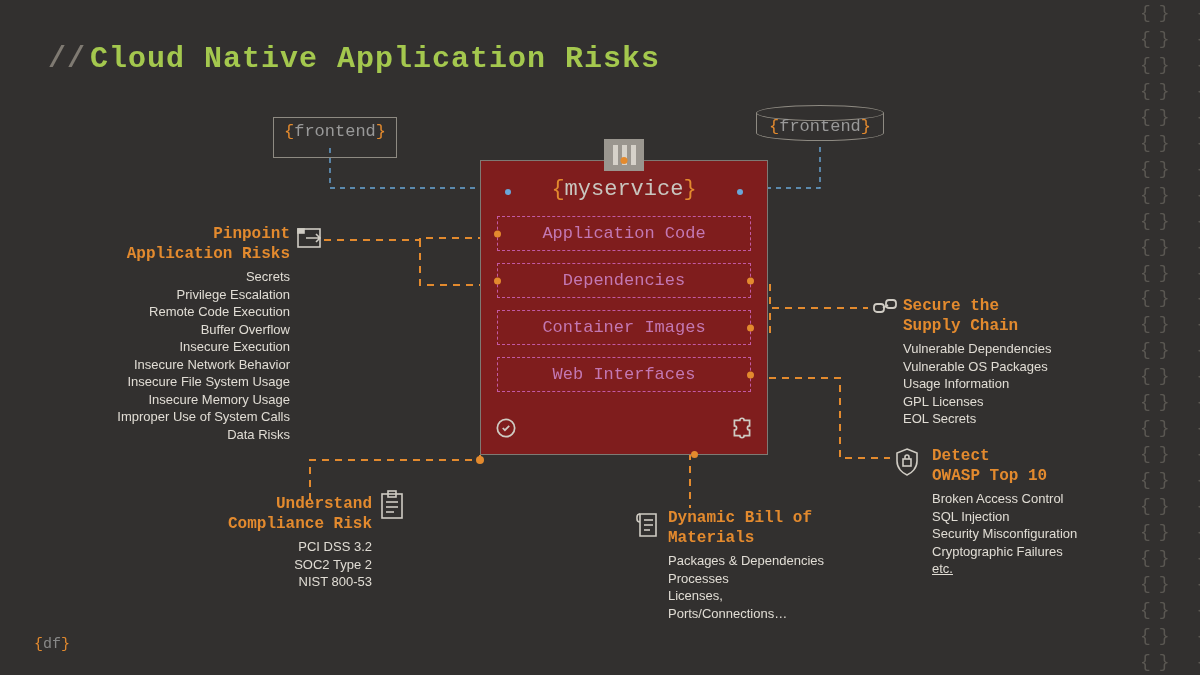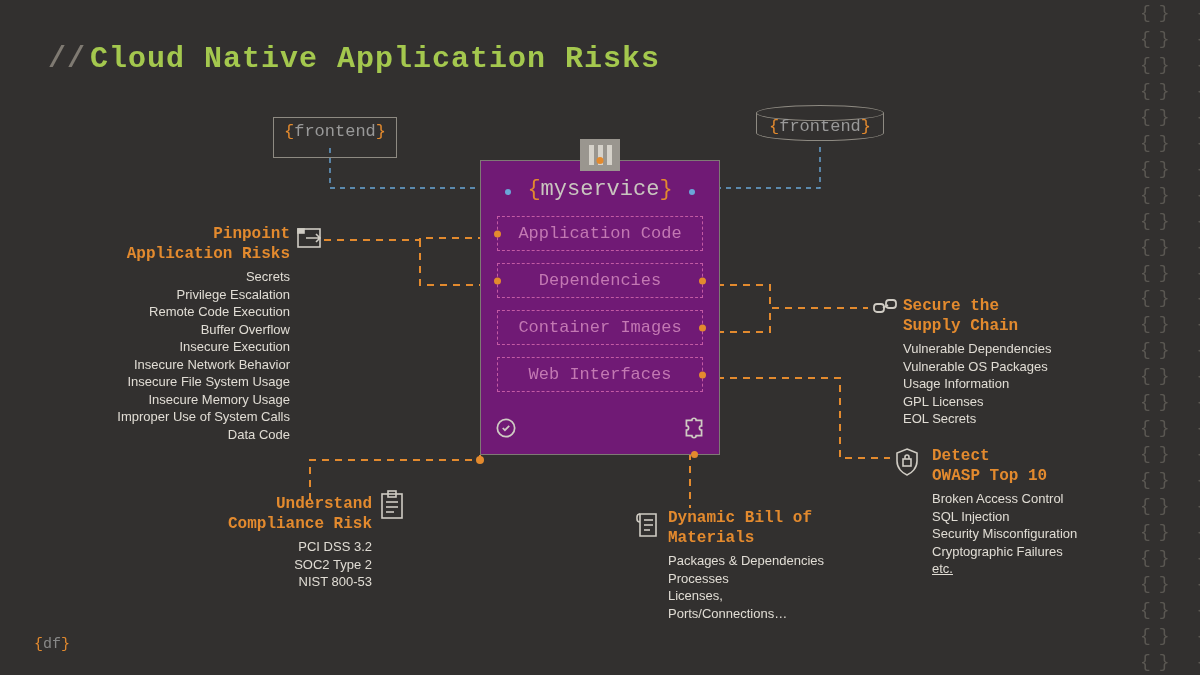--- a/index.html
+++ b/index.html
@@ -15,21 +15,21 @@
   .brace-label-box .nm { color: #999; }
   .frontend-box { position: absolute; top: 117px; left: 273px; font-size: 17px; }
   .database-wrap { position: absolute; top: 113px; left: 767px; font-size: 17px; }
 
   .cyl-lid { position: absolute; width: 128px; height: 16px; border: 1px solid #8e8a82; border-radius: 50%; top: -8px; left: -11px; background: #32302f; }
   .cyl-body { position: absolute; width: 128px; height: 28px; border-left: 1px solid #8e8a82; border-right: 1px solid #8e8a82; border-bottom: 1px solid #8e8a82; border-bottom-left-radius: 64px 8px; border-bottom-right-radius: 64px 8px; top: 0; left: -11px; }
   .db-label { position: relative; z-index: 2; padding-top: 4px; padding-left: 0; display: block; text-align: center; width: 106px; }
   .db-label .lb, .db-label .rb { color: #e38a2e; }
   .db-label .nm { color: #999; }
 
-  .service-card { position: absolute; top: 160px; left: 480px; width: 240px; height: 295px; background: #701a75; border: 1px solid #7e7a74; }
+  .service-card { position: absolute; top: 160px; left: 480px; width: 288px; height: 295px; background: #7f1d1d; border: 1px solid #7e7a74; }
   .service-handle { position: absolute; top: -22px; left: 50%; transform: translateX(-50%); width: 40px; height: 32px; background: #9a968f; display: flex; justify-content: center; align-items: center; gap: 4px; }
   .service-handle span { width: 5px; height: 20px; background: #d6d2ca; }
   .service-name { text-align: center; font-size: 22px; margin-top: 16px; margin-bottom: 14px; }
   .service-name .lb, .service-name .rb { color: #e38a2e; }
   .service-name .nm { color: #c9c6bf; }
   .svc-dot-l { position: absolute; top: 28px; left: 24px; width: 6px; height: 6px; border-radius: 50%; background: #6aa6d8; }
   .svc-dot-r { position: absolute; top: 28px; right: 24px; width: 6px; height: 6px; border-radius: 50%; background: #6aa6d8; }
   .svc-dot-tc { position: absolute; top: -4px; left: 50%; transform: translateX(-50%); width: 7px; height: 7px; border-radius: 50%; background: #e38a2e; }
   .svc-dot-bc { position: absolute; bottom: -4px; left: 210px; width: 7px; height: 7px; border-radius: 50%; background: #e38a2e; }
   .svc-pill { margin: 0 16px 12px 16px; border: 1px dashed #c35aa4; text-align: center; padding: 7px 0; color: #c378b3; font-size: 17px; position: relative; }
@@ -163,21 +163,21 @@
     <div class="risk-list" id="pinpoint-list">
         <div>Secrets</div>
         <div>Privilege Escalation</div>
         <div>Remote Code Execution</div>
         <div>Buffer Overflow</div>
         <div>Insecure Execution</div>
         <div>Insecure Network Behavior</div>
         <div>Insecure File System Usage</div>
         <div>Insecure Memory Usage</div>
         <div>Improper Use of System Calls</div>
-        <div>Data Code</div>
+        <div>Data Risks</div>
       </div>
   </div>
 
   <div class="compliance-icon">
     <svg width="24" height="30" viewBox="0 0 24 30" fill="none" stroke="#cfcbc3" stroke-width="1.6">
         <rect x="2" y="4" width="20" height="24"></rect>
         <rect x="8" y="1" width="8" height="6"></rect>
         <line x1="6" y1="12" x2="18" y2="12"></line>
         <line x1="6" y1="17" x2="18" y2="17"></line>
         <line x1="6" y1="22" x2="14" y2="22"></line>

